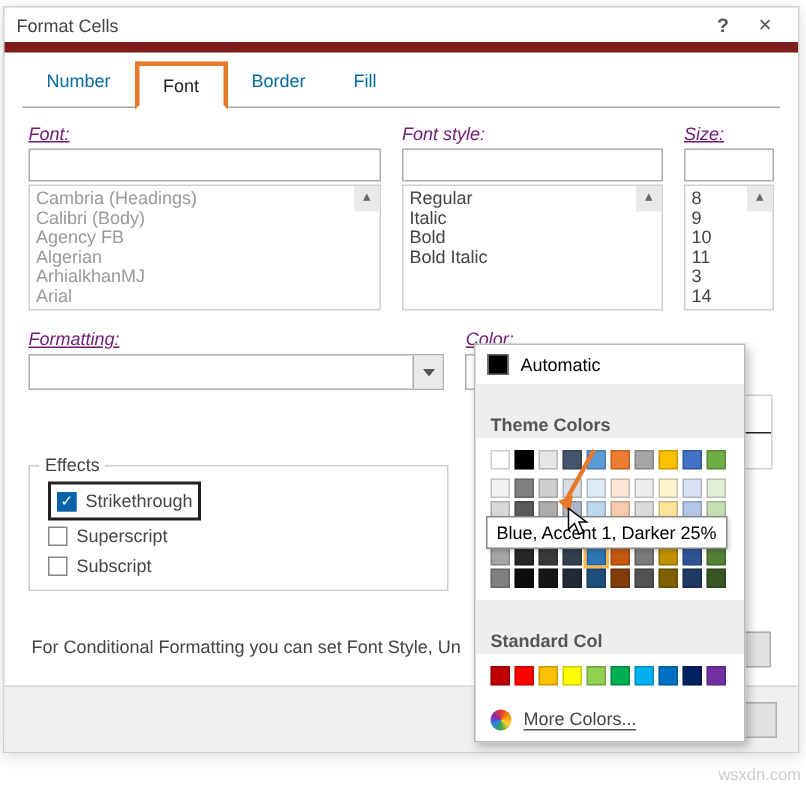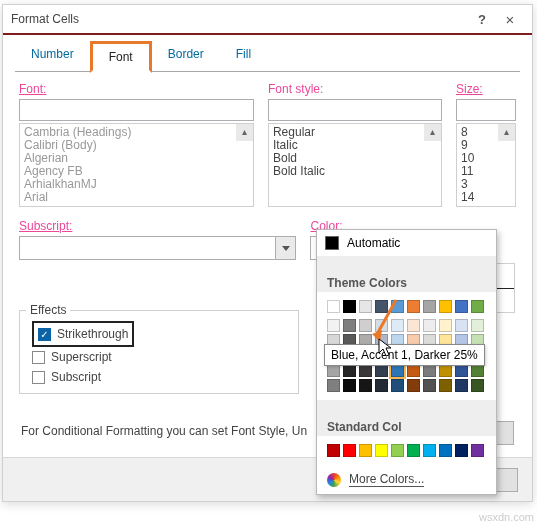--- a/index.html
+++ b/index.html
@@ -1,35 +1,35 @@
 <!DOCTYPE html>
 <html><head>
   <meta charset="utf-8">
   <style>
     * { box-sizing: border-box; font-family: "Segoe UI", Tahoma, sans-serif; font-size: 12px; }
     body { margin: 0; background: #fff; width: 537px; height: 525px; position: relative; overflow: hidden; }
     
     .dialog { width: 531px; height: 498px; margin: 4px 2px; background: #fff; border: 1px solid #d0d0d0; box-shadow: 0 2px 10px rgba(0,0,0,0.15); position: relative; }
     
-    .titlebar { height: 30px; display: flex; align-items: center; padding: 0 8px; border-bottom: 2px solid #7f1d1d; }
+    .titlebar { height: 30px; display: flex; align-items: center; padding: 0 8px; border-bottom: 7px solid #7f1d1d; }
     .titlebar span { flex: 1; color: #444; }
     .titlebar .titleicon { width: 28px; text-align: center; color: #555; font-size: 13px; }
     .titlebar .help { font-weight: bold; }
     .titlebar .close { font-size: 15px; }
     
     .tabs { display: flex; border-bottom: 1px solid #a6a6a6; margin: 6px 12px 0 12px; }
     .tab { padding: 6px 16px; color: #0369a1; cursor: pointer; }
     .tab.active { border: 3px solid #e8792a; border-bottom: 3px solid #fff; margin-bottom: -2px; background: #fff; color: #222; }
     
     .content { padding: 10px 16px; display: flex; gap: 14px; }
     .colL { flex: 1.35; }
     .colM { flex: 1; }
     .colR { width: 60px; }
     
-    .lbl { color: #ec4899; margin-bottom: 3px; display: block; }
+    .lbl { color: #701a75; margin-bottom: 3px; display: block; font-style: italic; }
     .lbl.u { text-decoration: underline; }
     .txtbox { width: 100%; height: 22px; border: 1px solid #abadb3; background: #fff; padding: 2px 6px; }
     .listbox { width: 100%; height: 84px; border: 1px solid #cfcfcf; background: #fff; color: #999; padding: 2px 4px; margin-top: 2px; overflow: hidden; position: relative; }
     .listbox .opt { line-height: 13px; }
     .scroll-up { position: absolute; right: 0; top: 0; width: 17px; height: 17px; background: #e9e9e9; color: #666; text-align: center; line-height: 16px; font-size: 10px; }
     
     .row2 { padding: 2px 16px; display: flex; gap: 14px; align-items: flex-start; }
     .combo { display: flex; height: 24px; border: 1px solid #abadb3; background: #fff; }
     .combo .cval { flex: 1; padding: 3px 8px; text-align: center; }
     .combo .cbtn { width: 20px; background: #eaeaea; border-left: 1px solid #abadb3; display: flex; align-items: center; justify-content: center; }
@@ -92,22 +92,22 @@
   </div>
 
   <div class="content">
     <div class="colL">
       <span class="lbl u">Font:</span>
       <div class="txtbox"></div>
       <div class="listbox">
         <div class="scroll-up">▴</div>
         <div class="opt">Cambria (Headings)</div>
         <div class="opt">Calibri (Body)</div>
+        <div class="opt">Agency FB</div>
         <div class="opt">Algerian</div>
-        <div class="opt">Agency FB</div>
         <div class="opt">ArhialkhanMJ</div>
         <div class="opt">Arial</div>
       </div>
     </div>
     <div class="colM">
       <span class="lbl">Font style:</span>
       <div class="txtbox"></div>
       <div class="listbox" style="color:#444">
         <div class="scroll-up">▴</div>
         <div class="opt">Regular</div>
@@ -126,21 +126,21 @@
         <div class="opt">10</div>
         <div class="opt">11</div>
         <div class="opt">3</div>
         <div class="opt">14</div>
       </div>
     </div>
   </div>
 
   <div class="row2">
     <div style="flex:1.35">
-      <span class="lbl u">Subscript:</span>
+      <span class="lbl u">Formatting:</span>
       <div class="combo">
         <div class="cval"></div>
         <div class="cbtn">
           <svg viewBox="0 0 8 5">
               <path d="M0 0 L4 5 L8 0 Z" fill="#555"></path>
             </svg>
         </div>
       </div>
     </div>
     <div style="flex:1; margin-bottom:40px;">

